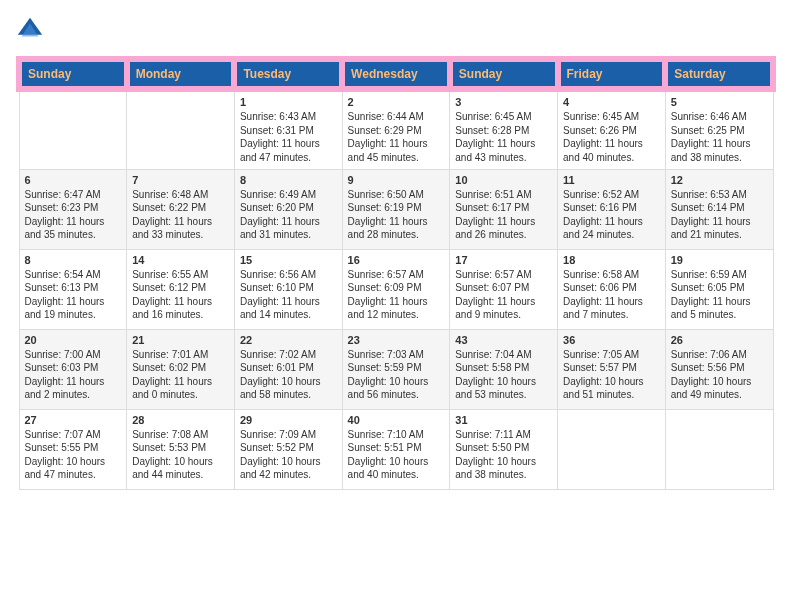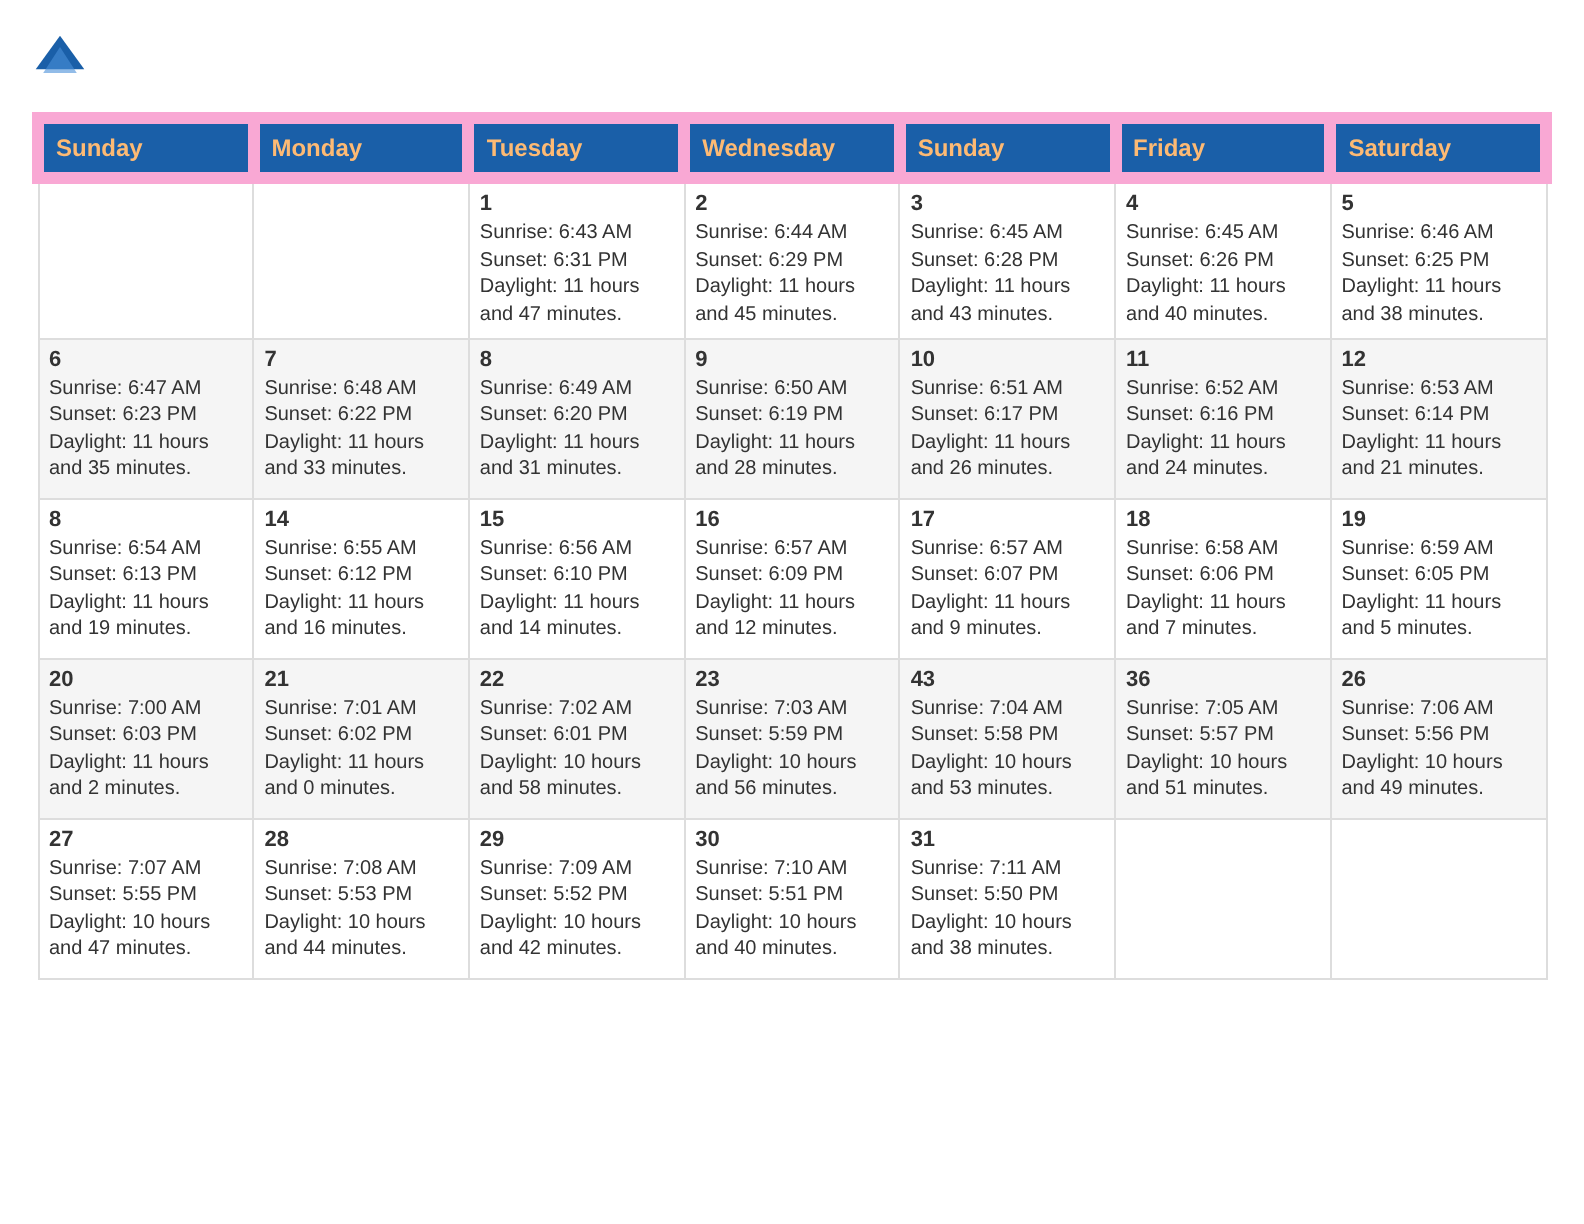--- a/index.html
+++ b/index.html
@@ -250,21 +250,21 @@
         </td>
         <td>
           <span class="day-number">28</span>
           <div class="day-info">Sunrise: 7:08 AM<br>Sunset: 5:53 PM<br>Daylight: 10 hours and 44 minutes.</div>
         </td>
         <td>
           <span class="day-number">29</span>
           <div class="day-info">Sunrise: 7:09 AM<br>Sunset: 5:52 PM<br>Daylight: 10 hours and 42 minutes.</div>
         </td>
         <td>
-          <span class="day-number">30</span>
+          <span class="day-number">40</span>
           <div class="day-info">Sunrise: 7:10 AM<br>Sunset: 5:51 PM<br>Daylight: 10 hours and 40 minutes.</div>
         </td>
         <td>
           <span class="day-number">31</span>
           <div class="day-info">Sunrise: 7:11 AM<br>Sunset: 5:50 PM<br>Daylight: 10 hours and 38 minutes.</div>
         </td>
         <td class="empty-cell"></td>
         <td class="empty-cell"></td>
       </tr>
     </tbody>

